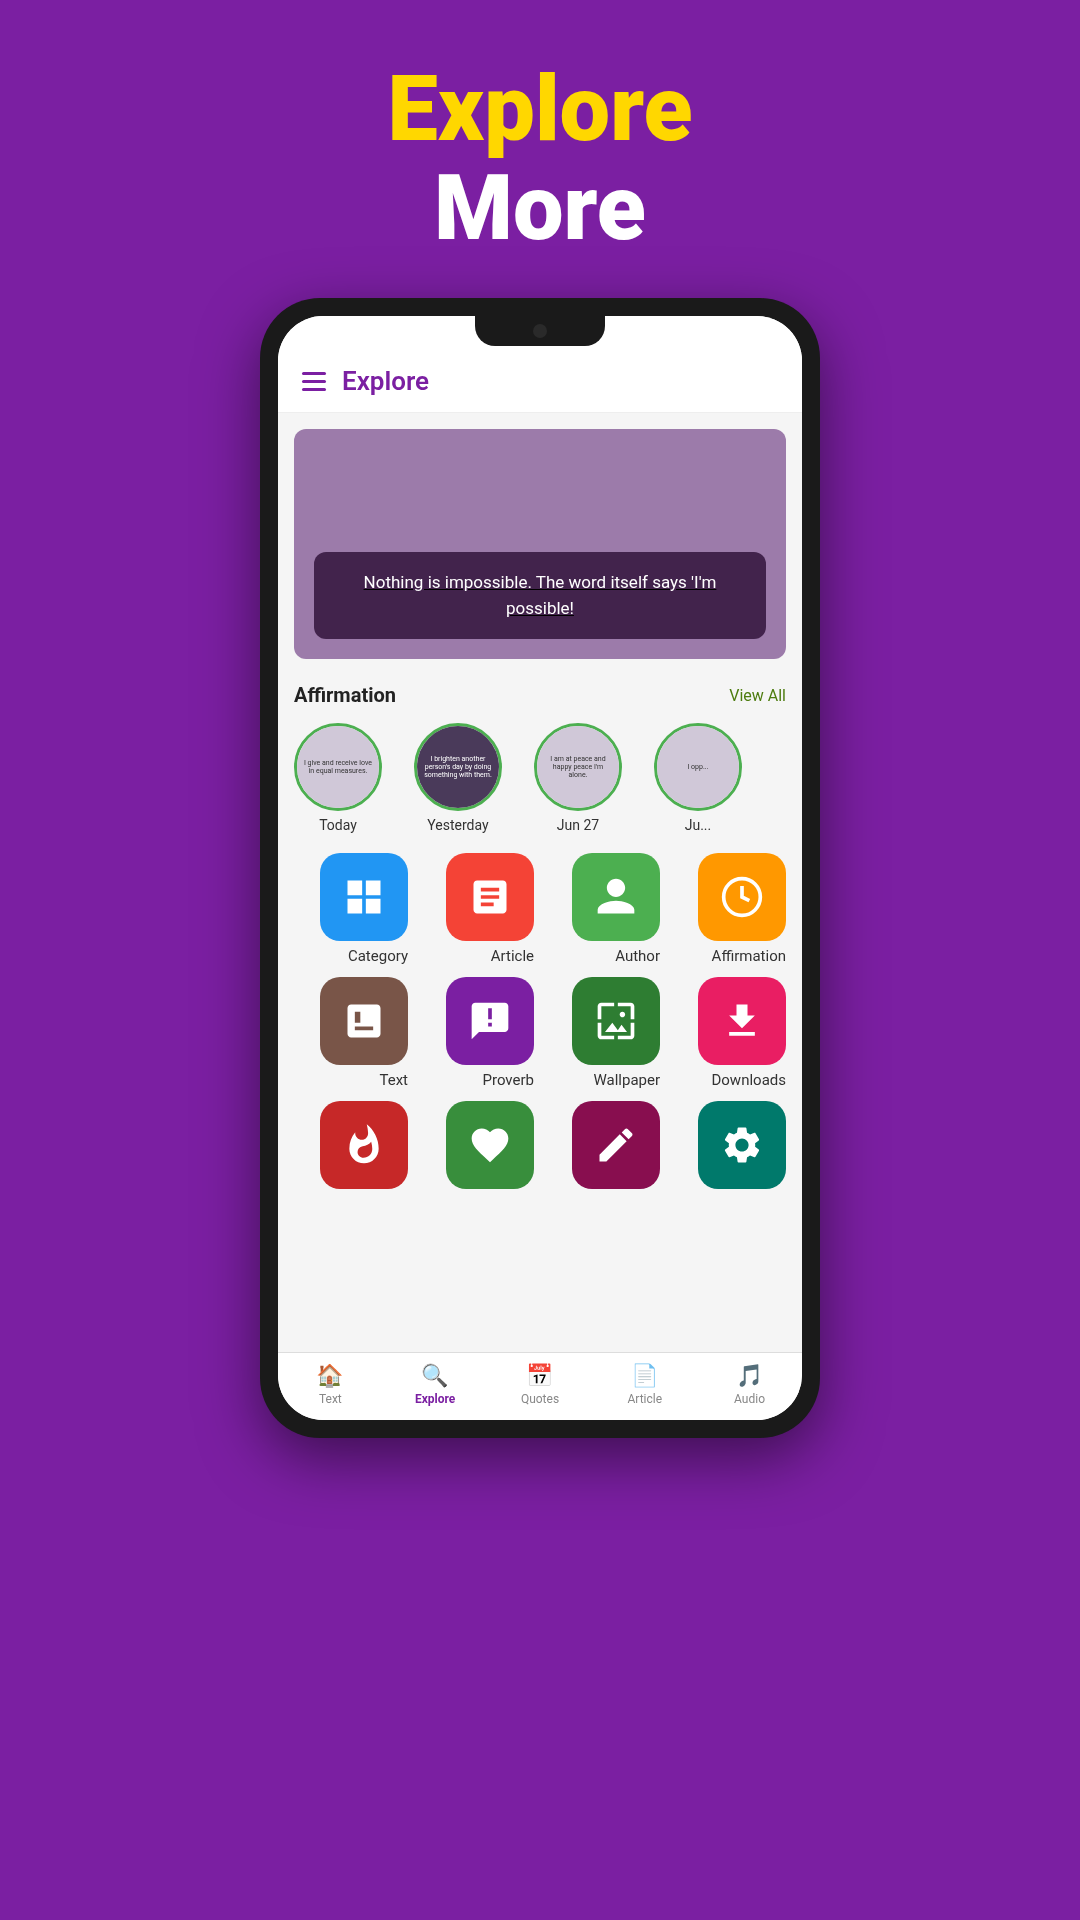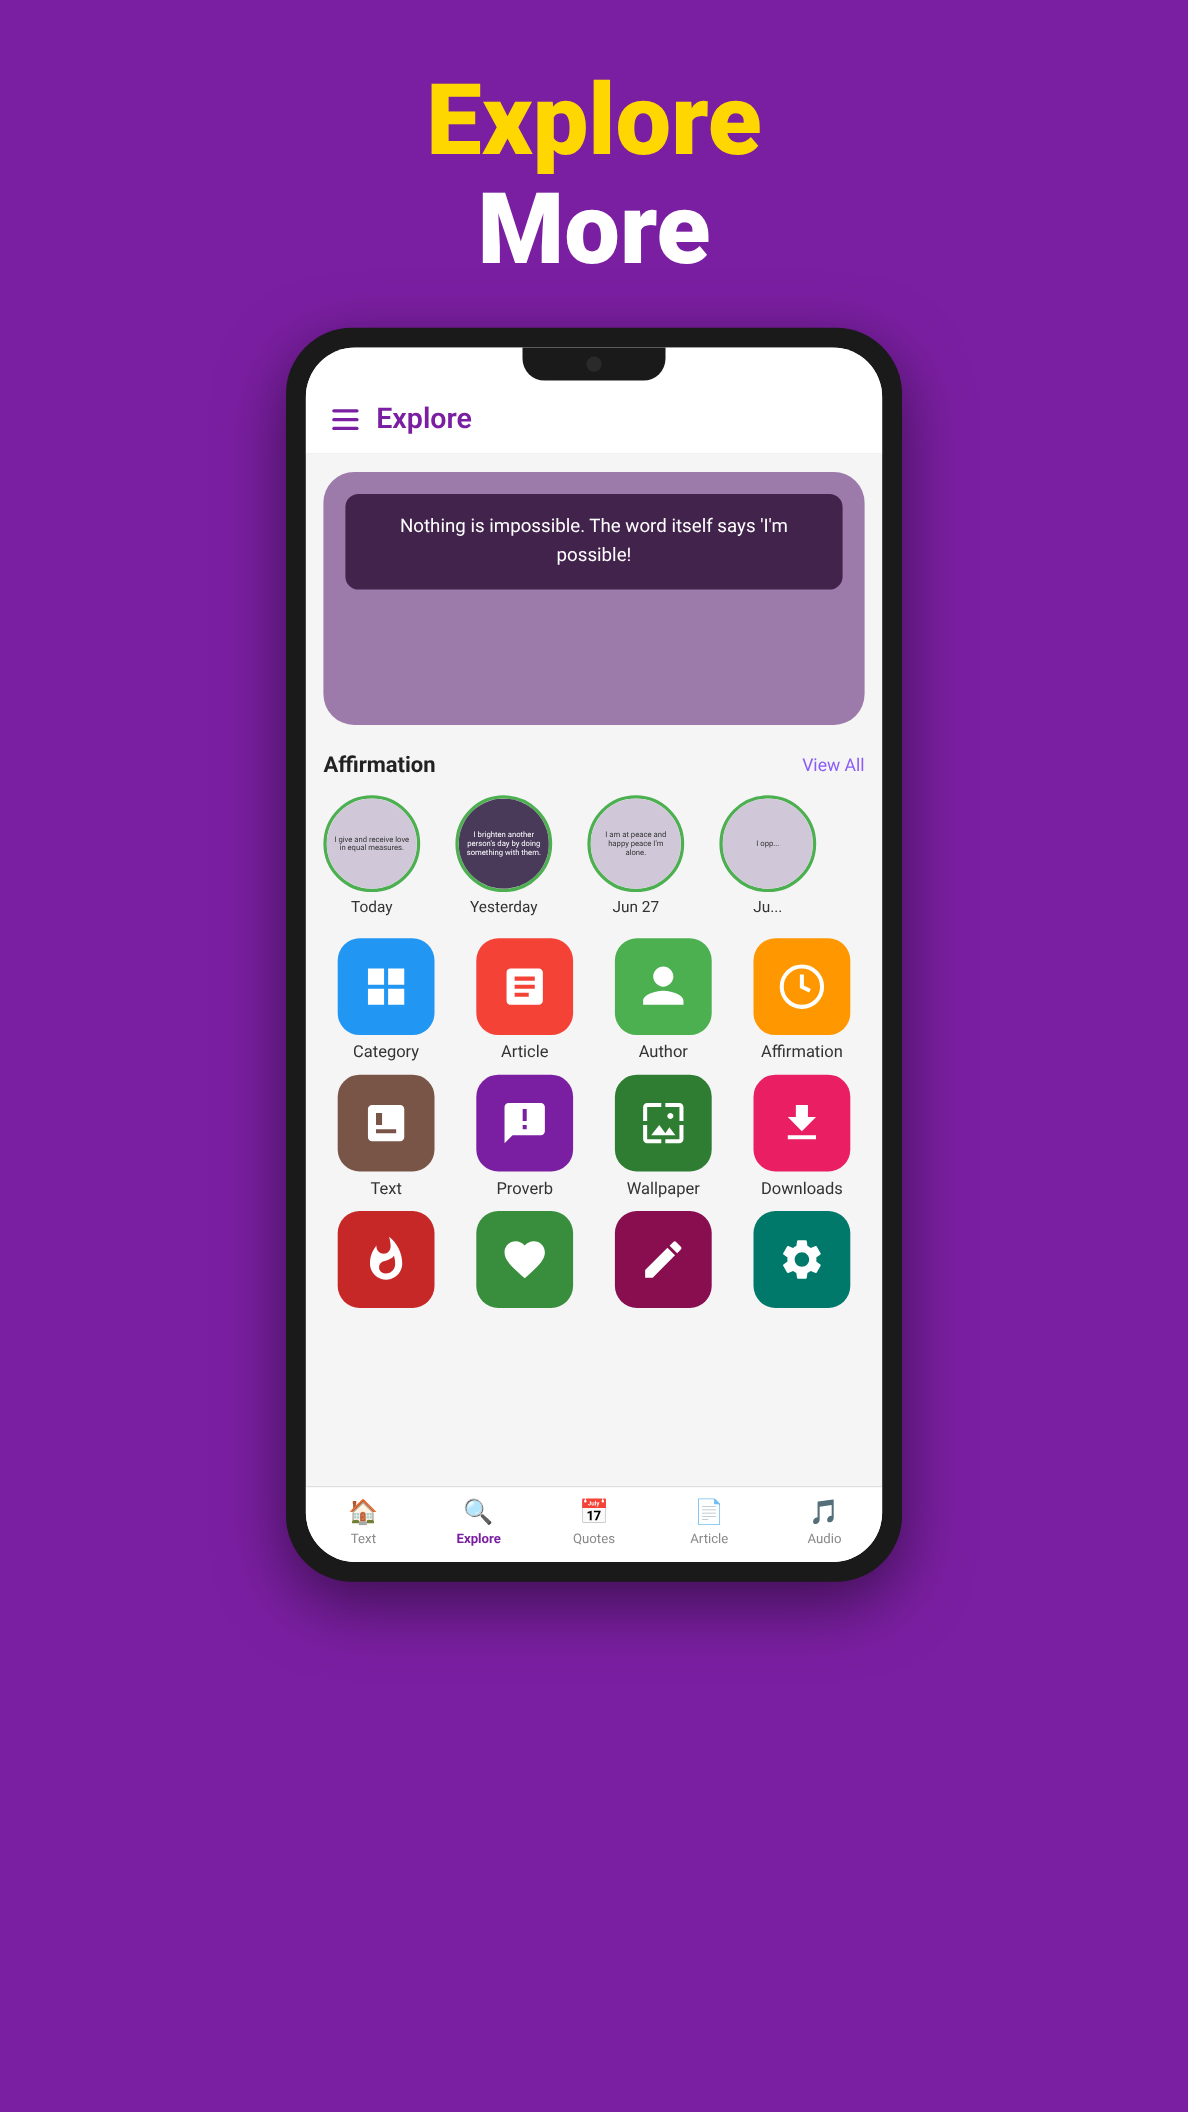--- a/index.html
+++ b/index.html
@@ -104,27 +104,28 @@
     .screen-title {
       font-size: 26px;
       font-weight: 600;
       color: #7B1FA2;
     }
 
     
     .banner {
       background: #9C7BAA;
       margin: 16px;
-      border-radius: 28px;
+      border-radius: 12px;
       height: 230px;
       display: flex;
-      align-items: flex-start;
+      align-items: flex-end;
       padding: 20px;
       position: relative;
       overflow: hidden;
+      text-decoration: underline;
     }
 
     .banner-quote-box {
       background: rgba(50, 20, 60, 0.85);
       border-radius: 12px;
       padding: 18px 22px;
       width: 100%;
     }
 
     .banner-quote-text {
@@ -143,21 +144,21 @@
     }
 
     .section-title {
       font-size: 20px;
       font-weight: 700;
       color: #222;
     }
 
     .view-all-link {
       font-size: 16px;
-      color: #8b5cf6;
+      color: #4d7c0f;
       cursor: pointer;
     }
 
     
     .affirmation-scroll {
       display: flex;
       gap: 32px;
       padding: 8px 16px;
       overflow: hidden;
     }
@@ -216,21 +217,21 @@
 
     .grid-row {
       display: flex;
       gap: 12px;
       justify-content: space-between;
     }
 
     .grid-item {
       display: flex;
       flex-direction: column;
-      align-items: center;
+      align-items: flex-end;
       gap: 6px;
       flex: 1;
       cursor: pointer;
     }
 
     .grid-icon {
       width: 88px;
       height: 88px;
       border-radius: 20px;
       display: flex;

